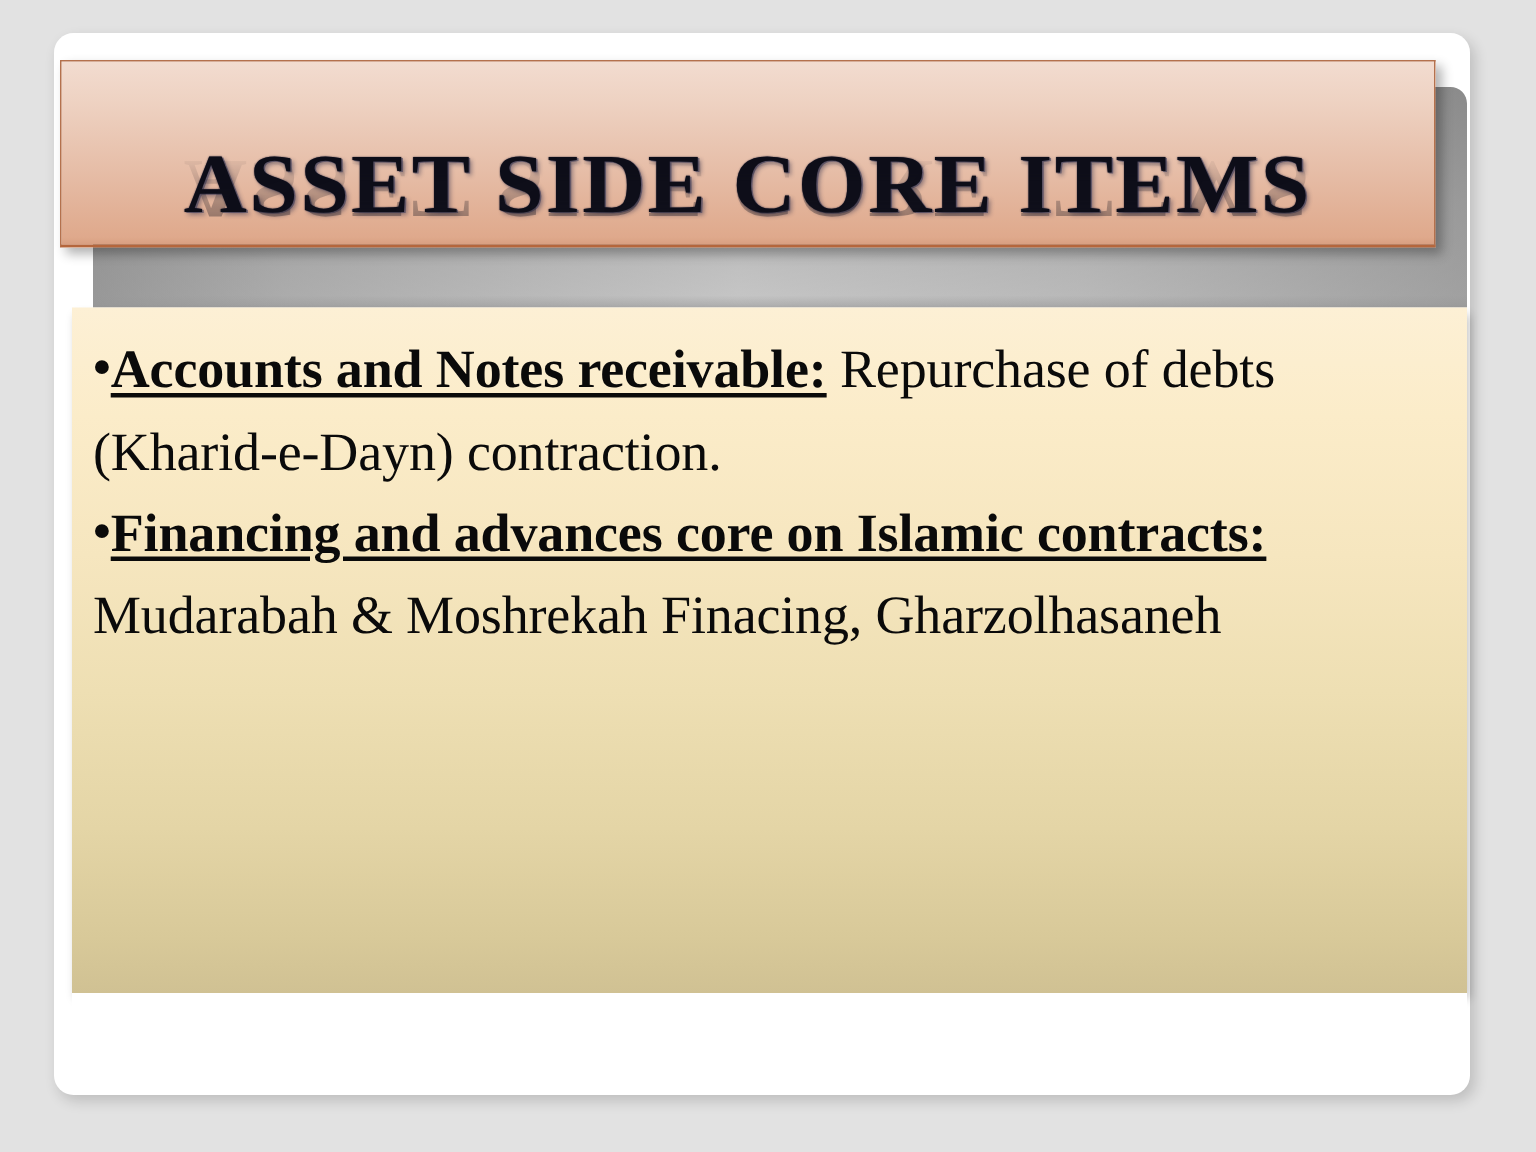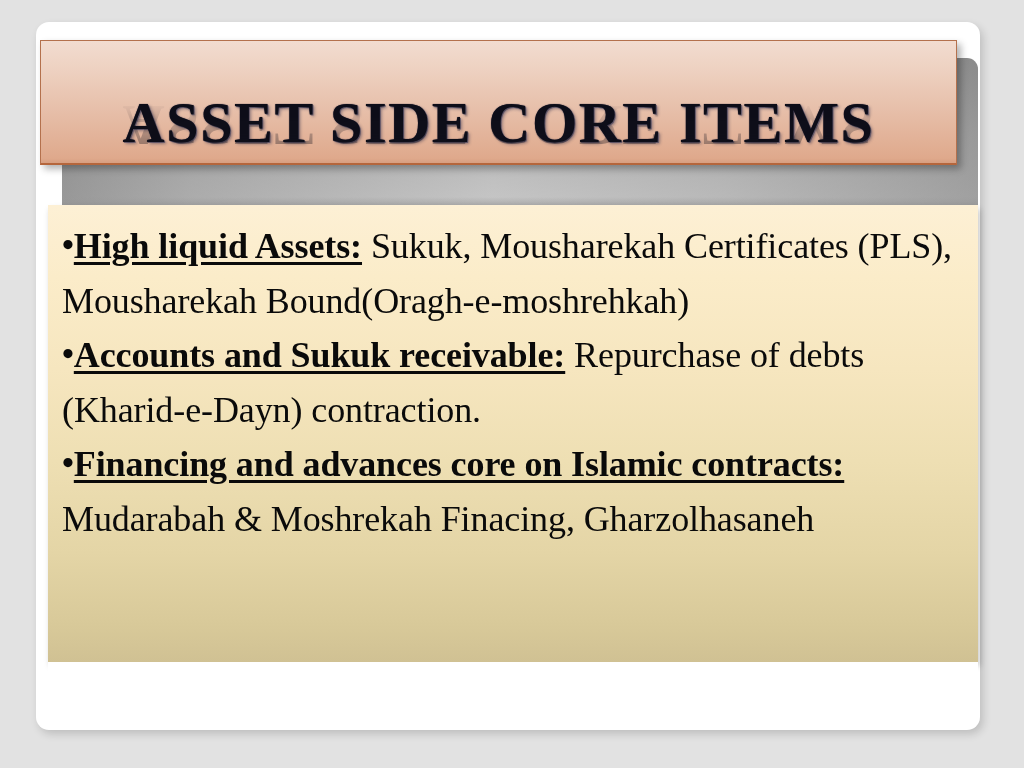--- a/index.html
+++ b/index.html
@@ -197,23 +197,22 @@
   <div class="title-shadow-slab"></div>
 
   <div class="title-bar">
     <div class="title-text">Asset side core items</div>
     <div class="title-reflection">Asset side core items</div>
   </div>
 
   <div class="content-box">
     <div class="bullets">
 
-      <p class="bullet-line"><span class="bullet-dot">•</span><span class="lead">High liquid Assets:</span><span> Sukuk, Mousharekah Certificates (PLS), Mousharekah Bound(Oragh-e-moshrehkah)</span></p>
-
-      <p class="bullet-line"><span class="bullet-dot">•</span><span class="lead">Accounts and Sukuk receivable:</span><span> Repurchase of debts (Kharid-e-Dayn) contraction.</span></p>
+
+      <p class="bullet-line"><span class="bullet-dot">•</span><span class="lead">Accounts and Notes receivable:</span><span> Repurchase of debts (Kharid-e-Dayn) contraction.</span></p>
 
       <p class="bullet-line"><span class="bullet-dot">•</span><span class="lead">Financing and advances core on Islamic contracts:</span><span> Mudarabah &amp; Moshrekah Finacing, Gharzolhasaneh</span></p>
 
     </div>
   </div>
 
   <div class="slide-footer-white"></div>
 
 </div>
 

